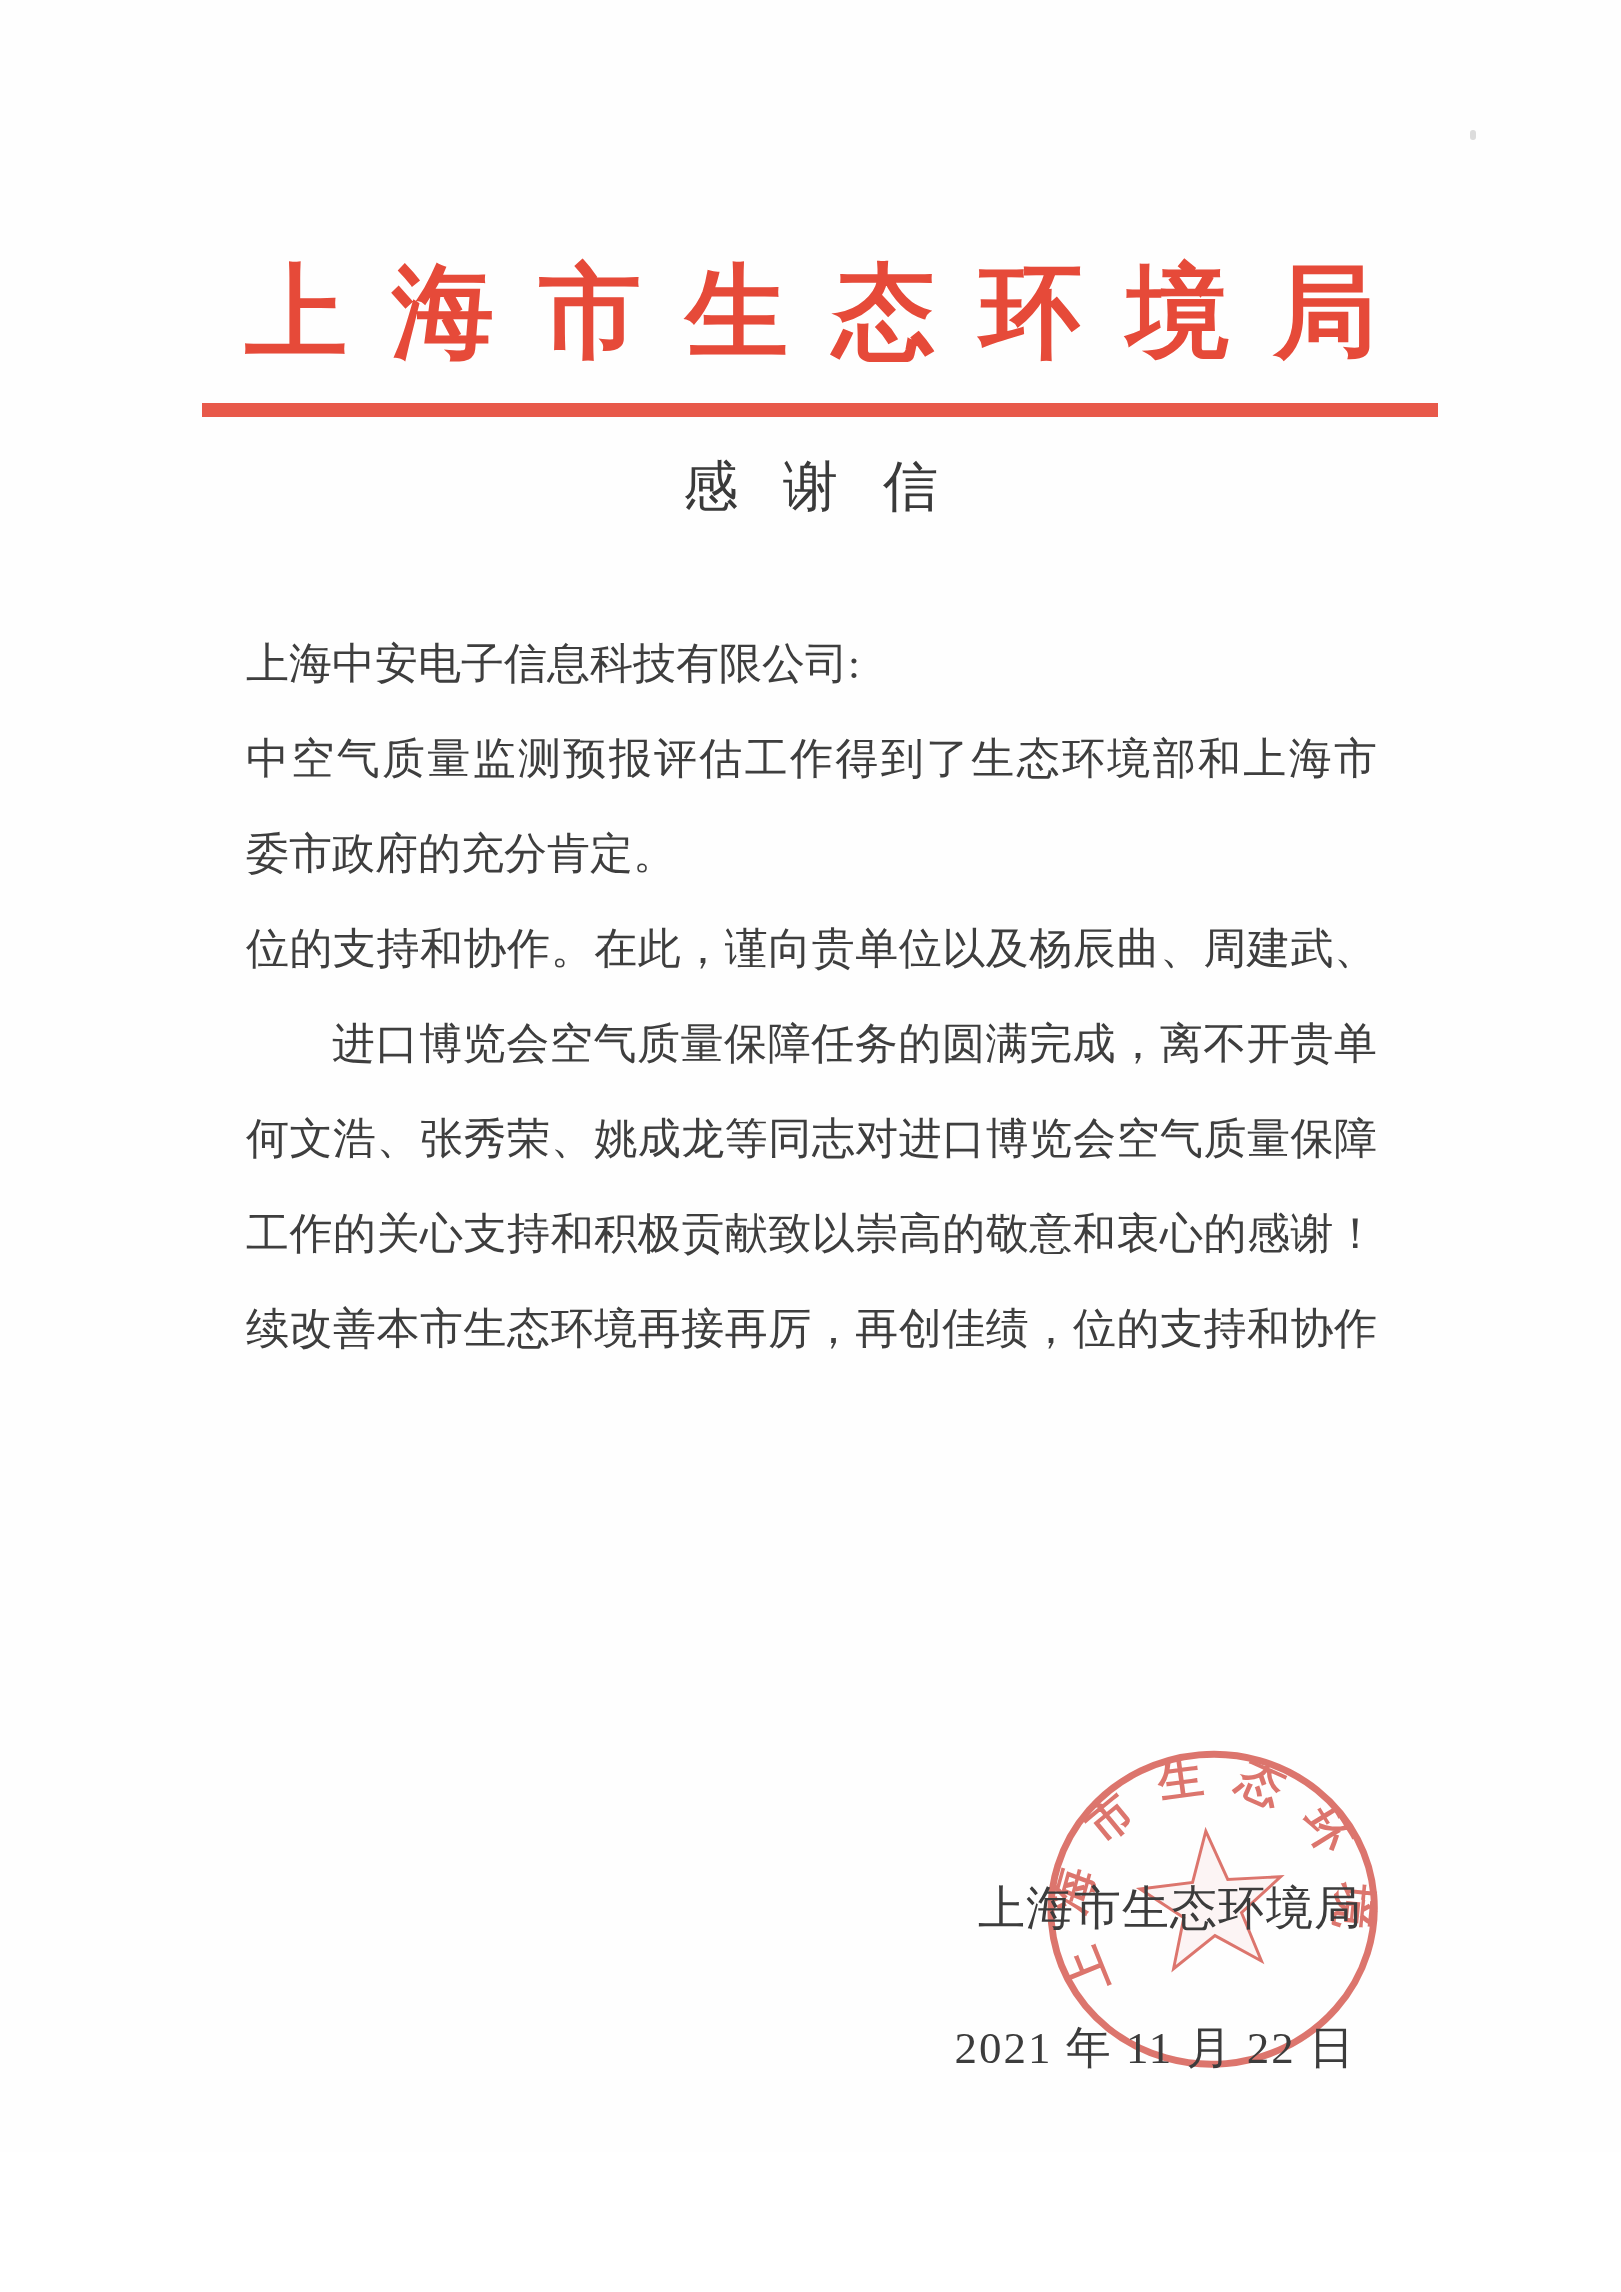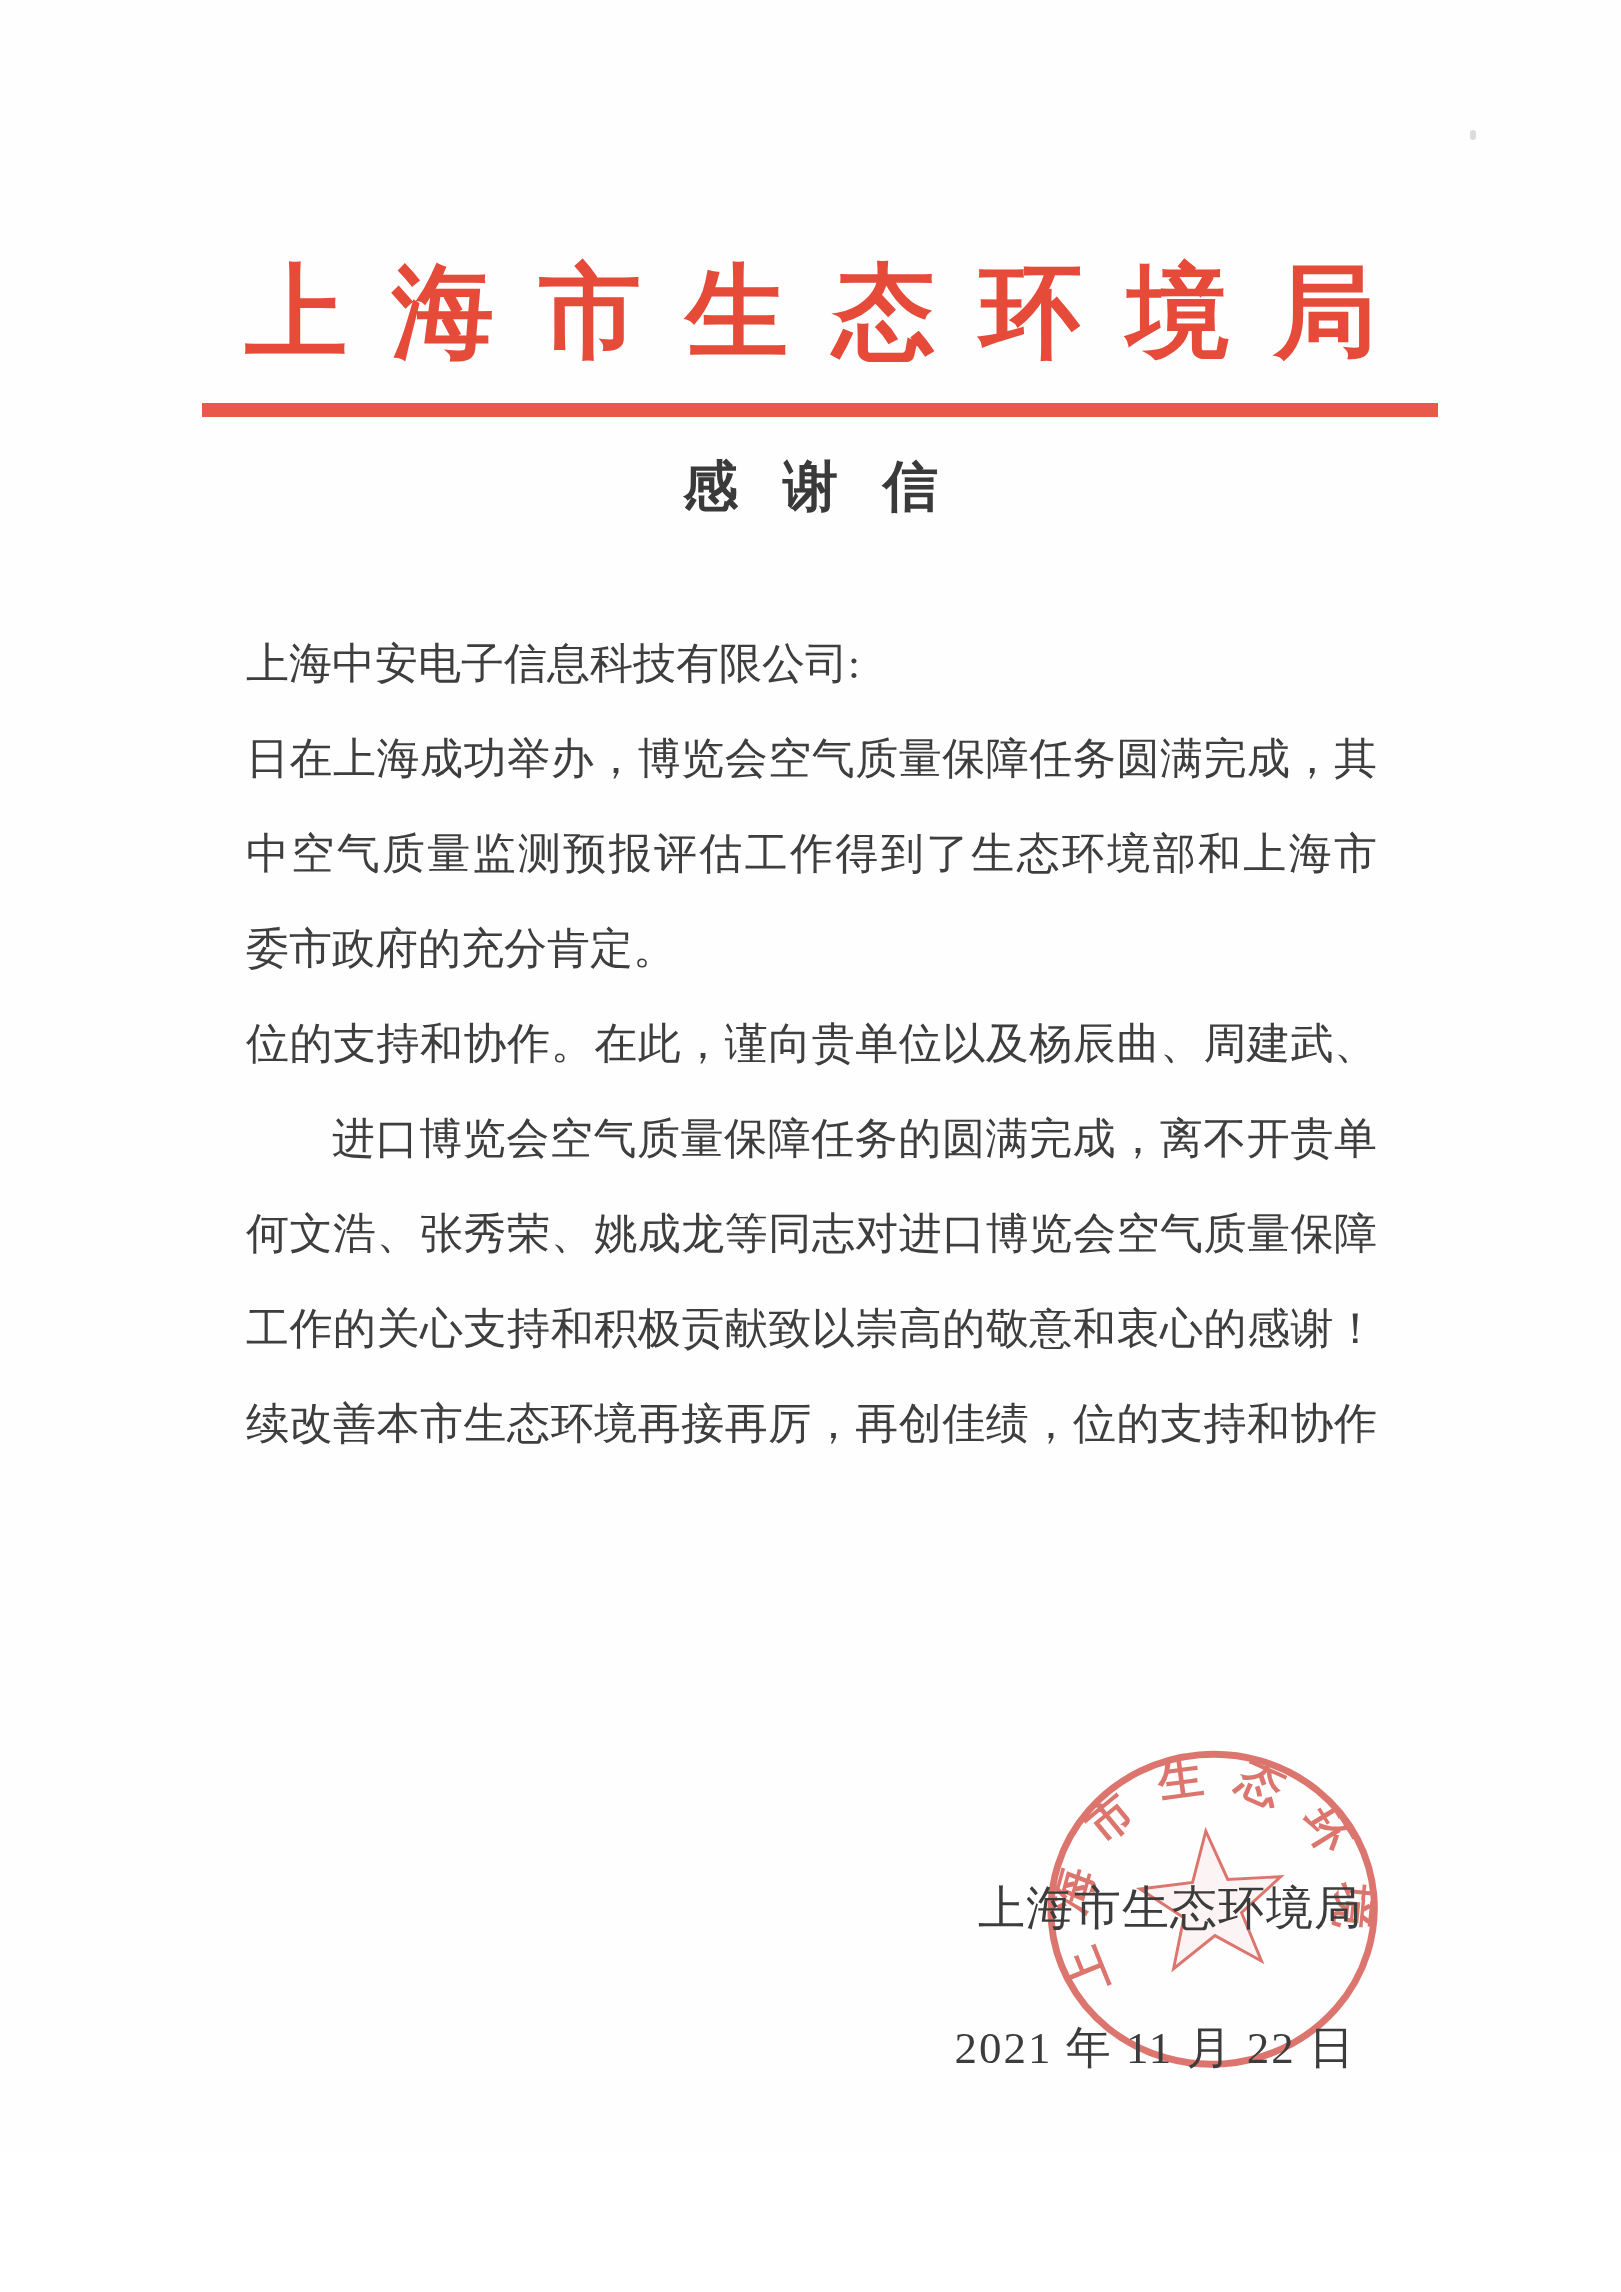--- a/index.html
+++ b/index.html
@@ -28,21 +28,21 @@
   }
   .red-rule{
     position:absolute;left:202px;top:403px;
     width:1236px;height:13.7px;
     background:var(--rule-red);
   }
   .doc-title{
     position:absolute;top:455px;left:0;width:100%;
     box-sizing:border-box;
     text-align:center;
-    font-size:55px;font-weight:700;line-height:1.15;
+    font-size:55px;font-weight:400;line-height:1.15;
     color:#3a3a3a;
     letter-spacing:45px;padding-left:45px;
     white-space:nowrap;
   }
   .letter-body{
     position:absolute;left:246px;top:616px;width:1131px;
     color:var(--body-text);
     font-size:43px;
     z-index:2;
   }
@@ -101,21 +101,20 @@
 
   <div class="letterhead">上海市生态环境局</div>
 
   <div class="red-rule"></div>
 
   <div class="doc-title">感谢信</div>
 
   <div class="letter-body">
     <div class="line no-just">上海中安电子信息科技有限公司:</div>
     <div id="body-lines">
-        <div class="line">日在上海成功举办，博览会空气质量保障任务圆满完成，其</div>
         <div class="line">中空气质量监测预报评估工作得到了生态环境部和上海市</div>
         <div class="line no-just">委市政府的充分肯定。</div>
         <div class="line">位的支持和协作。在此，谨向贵单位以及杨辰曲、周建武、</div>
         <div class="line indent">进口博览会空气质量保障任务的圆满完成，离不开贵单</div>
         <div class="line">何文浩、张秀荣、姚成龙等同志对进口博览会空气质量保障</div>
         <div class="line">工作的关心支持和积极贡献致以崇高的敬意和衷心的感谢！</div>
         <div class="line">续改善本市生态环境再接再厉，再创佳绩，位的支持和协作</div>
       </div>
   </div>
 

